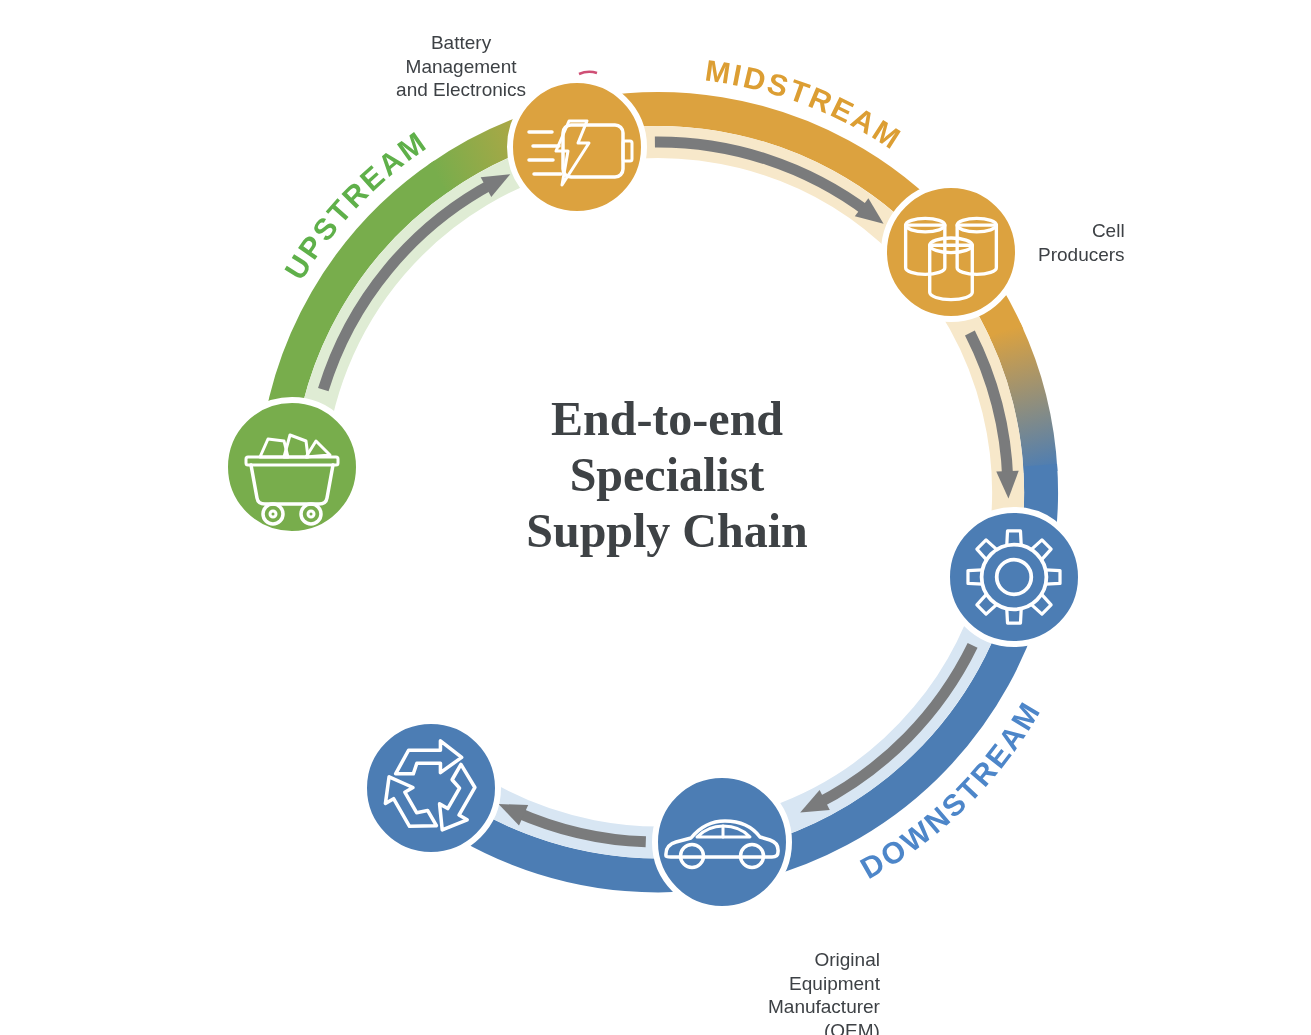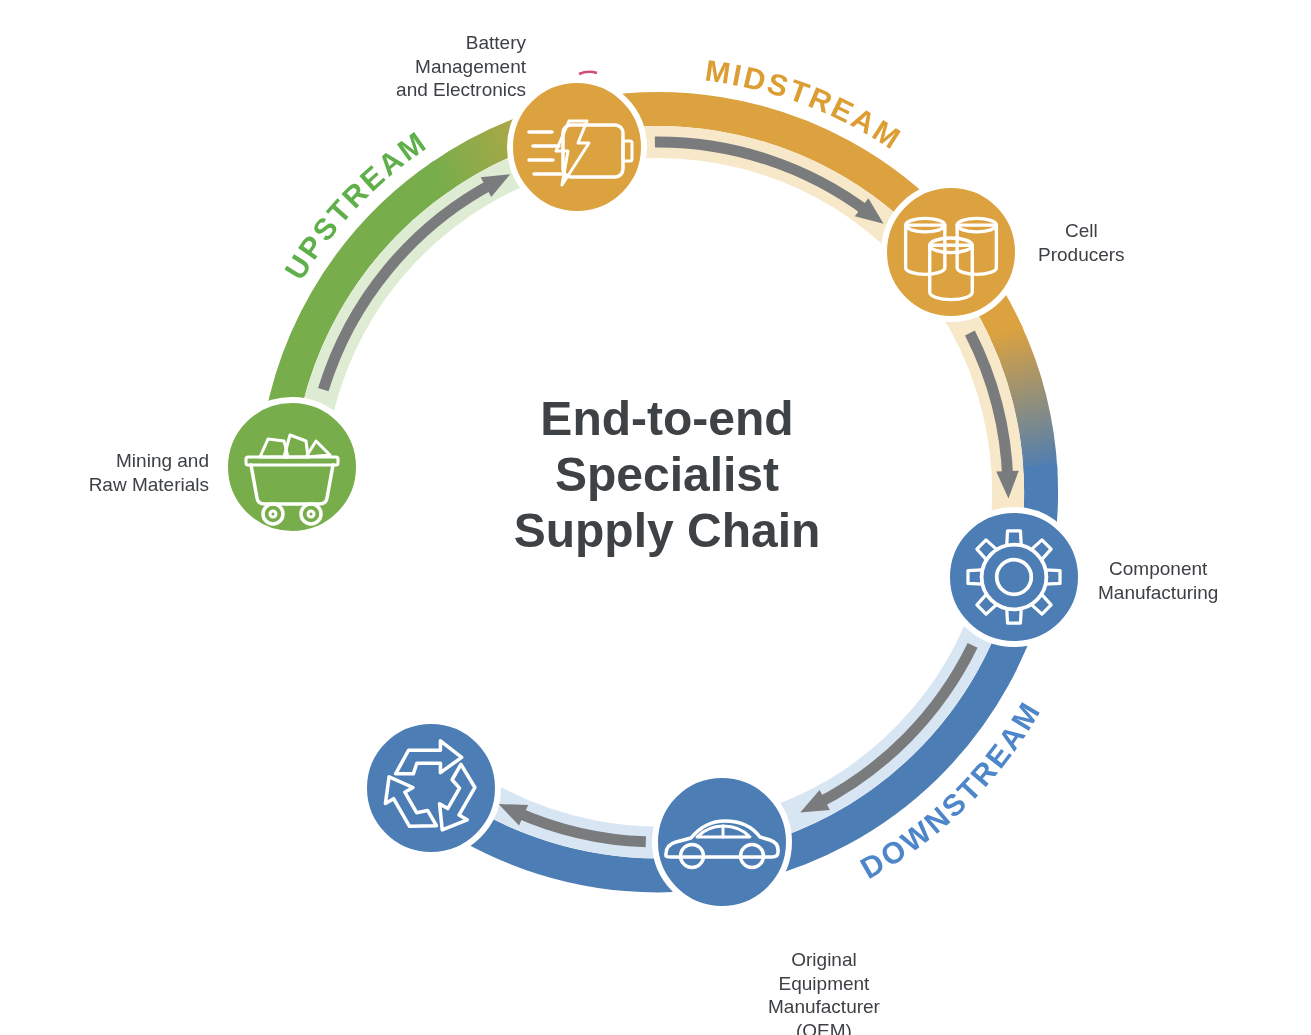--- a/index.html
+++ b/index.html
@@ -12,34 +12,34 @@
   }
   #ring-svg{position:absolute;left:0;top:0;}
   .node-label{
     position:absolute;
     font-size:19px;
     line-height:23.5px;
     color:#3d4145;
     white-space:pre-line;
   }
   .align-right{text-align:right;}
-  .align-left{text-align:center;}
+  .align-left{text-align:right;}
   .stream-text{
     font-family:"Liberation Sans", sans-serif;
     font-weight:bold;
     font-size:30px;
     letter-spacing:2.5px;
   }
   #title{
     position:absolute;
     left:667px;top:391px;
     transform:translateX(-50%);
     width:420px;
     text-align:center;
-    font-family:Liberation Sans, sans-serif;
+    font-family:Liberation Serif, serif;
     font-weight:bold;
     font-size:48px;
     line-height:56px;
     color:#3e4245;
     white-space:pre-line;
     letter-spacing:0px;
   }
   .icon{fill:none;stroke:#ffffff;stroke-width:3.5;stroke-linejoin:round;stroke-linecap:round;}
   .icon-thin{fill:none;stroke:#ffffff;stroke-width:3;stroke-linejoin:round;stroke-linecap:round;}
 </style>
@@ -171,32 +171,28 @@
         <path class="icon-thin" transform="rotate(120)" d="M -30,-12 L -19,-32 L 8,-32 L 8,-40 L 26,-26 L 8,-13 L 8,-21 L -12,-21 L -15,-12 Z" fill="#4c7db4"></path>
         <path class="icon-thin" transform="rotate(240)" d="M -30,-12 L -19,-32 L 8,-32 L 8,-40 L 26,-26 L 8,-13 L 8,-21 L -12,-21 L -15,-12 Z" fill="#4c7db4"></path>
       </g>
     </g>
   </svg>
 
   <div id="title">End-to-end
 Specialist
 Supply Chain</div>
 
-  <div class="node-label align-right" style="right:785px; top:31px;">Battery
+  <div class="node-label align-right" style="right:785px; top:31px;text-align:center;">Battery
 Management
 and Electronics</div>
 
   <div class="node-label align-left" style="left:1038px; top:219px;">Cell
 Producers</div>
 
-  <div class="node-label align-left" style="left:1098px; top:557px;">Component
-Manufacturing</div>
 
   <div class="node-label align-left" style="left:768px; top:902px;margin-top:46px;">Original
 Equipment
 Manufacturer
 (OEM)</div>
 
 
-  <div class="node-label align-right" style="right:1102px; top:449px;">Mining and
-Raw Materials</div>
 
 </div>
 
 </body></html>

